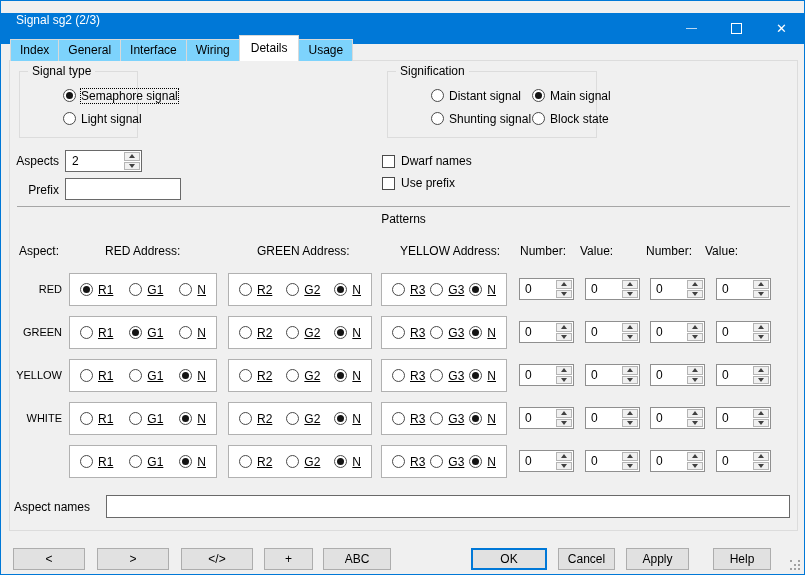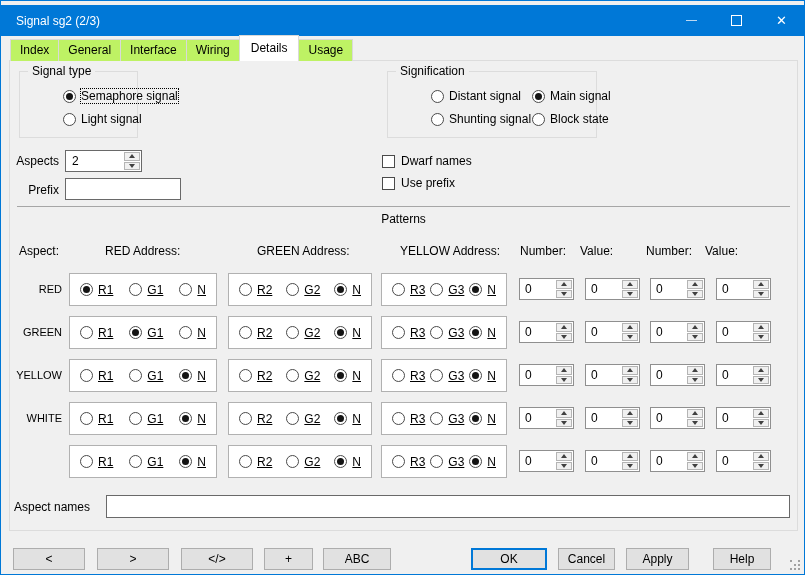--- a/index.html
+++ b/index.html
@@ -1,43 +1,43 @@
 <!DOCTYPE html>
 <html><head>
 <meta charset="utf-8">
 <style>
   html,body{margin:0;padding:0;}
   body{width:805px;height:575px;font-family:"Liberation Sans","DejaVu Sans",sans-serif;font-size:12px;color:#000;}
   #window{position:relative;width:805px;height:575px;background:#f0f0f0;border:1px solid #0078d7;box-sizing:border-box;overflow:hidden;}
 
   
-  .titlebar{position:absolute;left:0;top:4px;right:0;height:31px;background:#0078d7;color:#fff;display:flex;align-items:center;}
+  .titlebar{position:absolute;left:0;top:12px;right:0;height:31px;background:#0078d7;color:#fff;display:flex;}
   .title-text{padding-left:15px;font-size:12px;}
   .caption{position:absolute;right:0;top:0;height:31px;display:flex;}
   .capbtn{width:45px;height:31px;display:flex;align-items:center;justify-content:center;}
   .min-glyph{width:11px;height:1px;background:#bcd8f2;}
   .max-glyph{width:9px;height:9px;border:1px solid #fff;}
   .close-glyph{color:#fff;font-size:13px;line-height:1;}
 
   
   .tabbar{position:absolute;left:9px;top:36px;display:flex;align-items:flex-end;height:24px;z-index:3;}
-  .tab{height:21px;line-height:21px;padding:0 9px;background:#bef264;border:1px solid #d9d9d9;border-bottom:none;margin-right:-1px;}
+  .tab{height:21px;line-height:21px;padding:0 9px;background:#7dd3fc;border:1px solid #d9d9d9;border-bottom:none;margin-right:-1px;}
   .tab.active{background:#fff;height:25px;line-height:25px;padding:0 11px;position:relative;z-index:4;border-color:#d9d9d9;}
 
   .pane{position:absolute;left:8px;top:59px;width:789px;height:471px;border:1px solid #dcdcdc;background:#f0f0f0;box-sizing:border-box;z-index:1;}
 
   
   .group{position:absolute;border:1px solid #dcdcdc;background:#f0f0f0;box-sizing:border-box;z-index:2;}
   .legend{position:absolute;top:-8px;left:8px;background:#f0f0f0;padding:0 4px;line-height:14px;}
   .g-signaltype{left:18px;top:70px;width:119px;height:67px;}
   .g-signif{left:386px;top:70px;width:210px;height:67px;}
   .optcol{position:absolute;left:7px;top:17px;display:flex;flex-direction:column;gap:9px;}
   .optgrid{position:absolute;left:7px;top:17px;display:grid;grid-template-columns:101px auto;row-gap:9px;}
 
-  .opt{display:flex;align-items:flex-end;white-space:nowrap;padding-left:36px;}
+  .opt{display:flex;align-items:flex-start;white-space:nowrap;padding-left:36px;}
   .rb{width:13px;height:13px;border:1px solid #4a4a4a;border-radius:50%;background:#fff;position:relative;margin-right:5px;flex:none;box-sizing:border-box;}
   .rb.on::after{content:"";position:absolute;left:2px;top:2px;right:2px;bottom:2px;background:#141414;border-radius:50%;}
   .focusrect{outline:1px dotted #000;}
 
   .cbrow{position:absolute;display:flex;align-items:center;z-index:2;}
   .cb{width:13px;height:13px;border:1px solid #4a4a4a;background:#fff;margin-right:6px;box-sizing:border-box;flex:none;}
 
   .lbl{position:absolute;z-index:2;line-height:14px;}
   .lbl-right{text-align:right;}
 

